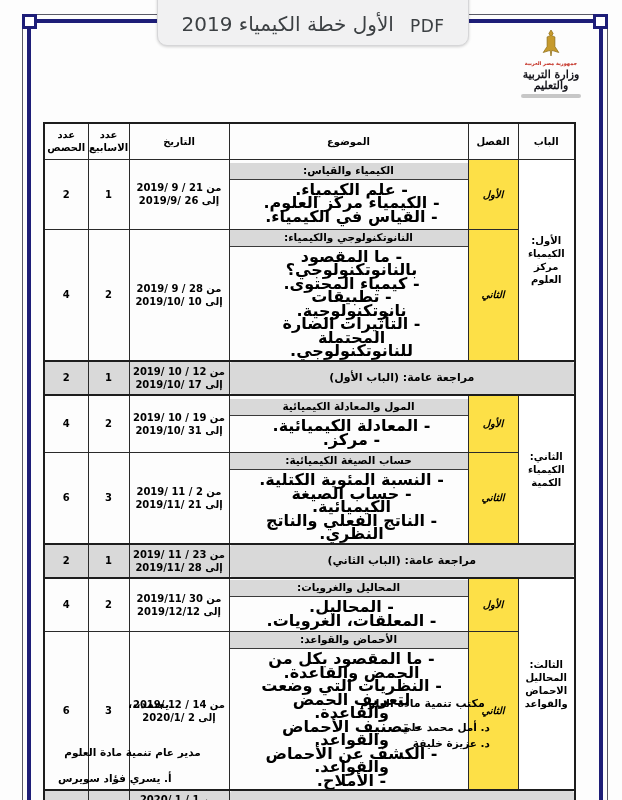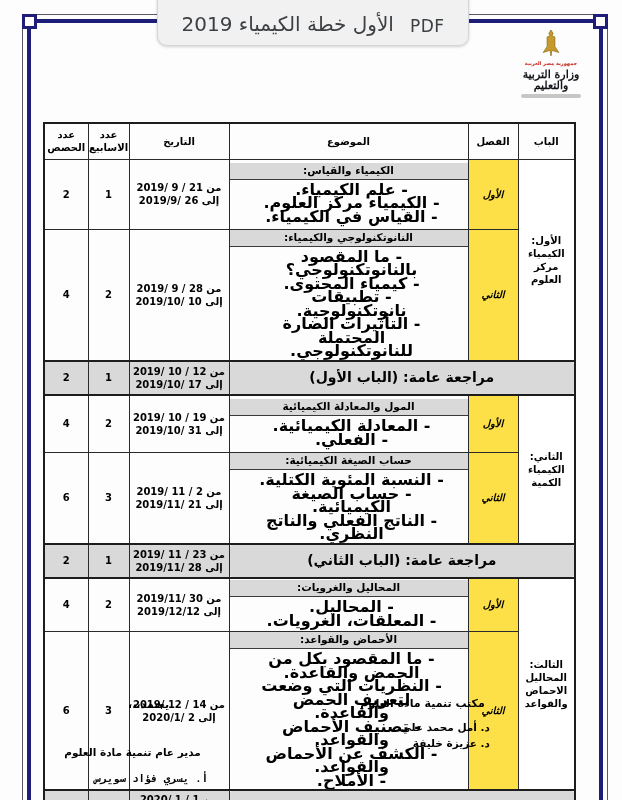--- a/index.html
+++ b/index.html
@@ -44,30 +44,30 @@
   td.bab{background:#fff;font-size:11.5px;line-height:15px;white-space:pre-line;}
   td.num{font-size:11px;}
   td.date{direction:ltr;font-size:10px;line-height:14px;white-space:pre-line;}
   td.topic{vertical-align:top;text-align:right;}
   .topic-head{background:#d9d9d9;border-bottom:1px solid #3a3a3a;font-size:10.5px;
               padding:1px 7px 2px;}
   ul.topic-list{margin:3px 0 2px;padding:0 20px 0 26px;list-style:none;}
   ul.topic-list li{font-size:16px;line-height:13.5px;}
   ul.topic-list li::before{content:"-  ";}
   tr.review td{background:#d9d9d9;border-top:2px solid #1d1d1d;border-bottom:2px solid #1d1d1d;}
-  tr.review td.rev-label{font-size:14px;border-radius:6px;}
+  tr.review td.rev-label{font-size:11px;border-radius:6px;}
   tr.exam td{background:#fff;font-size:10.5px;border-top:2px solid #1d1d1d;padding-left:40px;}
 
   
   .sig{position:absolute;direction:rtl;font-weight:bold;color:#000;}
   .sig-office{left:330px;top:697px;width:185px;text-align:center;font-size:11px;}
   .sig-approve{left:128px;top:698px;width:85px;text-align:left;font-size:11px;}
   .sig-names{left:370px;top:719px;width:120px;text-align:right;font-size:10.5px;line-height:16px;}
   .sig-director-title{left:50px;top:746px;width:165px;text-align:center;font-size:10.5px;}
-  .sig-director-name{left:58px;top:772px;width:150px;text-align:right;font-size:10.5px;font-family:Liberation Mono, monospace;}
+  .sig-director-name{left:58px;top:772px;width:150px;text-align:left;font-size:10.5px;}
 </style>
 </head>
 <body>
 
 <div class="canvas">
 
   <div class="frame-outer">
     <div class="frame-inner">
       <div class="corner tl"></div>
       <div class="corner tr"></div>
@@ -157,21 +157,21 @@
 
     <tr style="height:58px">
       <td class="bab" rowspan="2">الثاني:
 الكيمياء
 الكمية</td>
       <td class="fasl">الأول</td>
       <td class="topic">
         <div class="topic-head">المول والمعادلة الكيميائية</div>
         <ul class="topic-list">
           <li>المعادلة الكيميائية.</li>
-          <li>الفعلي.</li>
+          <li>مركز.</li>
         </ul>
       </td>
       <td class="date">2019/ 10 / 19 من
 2019/10/ 31 إلى</td>
       <td class="num">2</td>
       <td class="num">4</td>
     </tr>
 
     <tr style="height:64px">
       <td class="fasl">الثاني</td>

